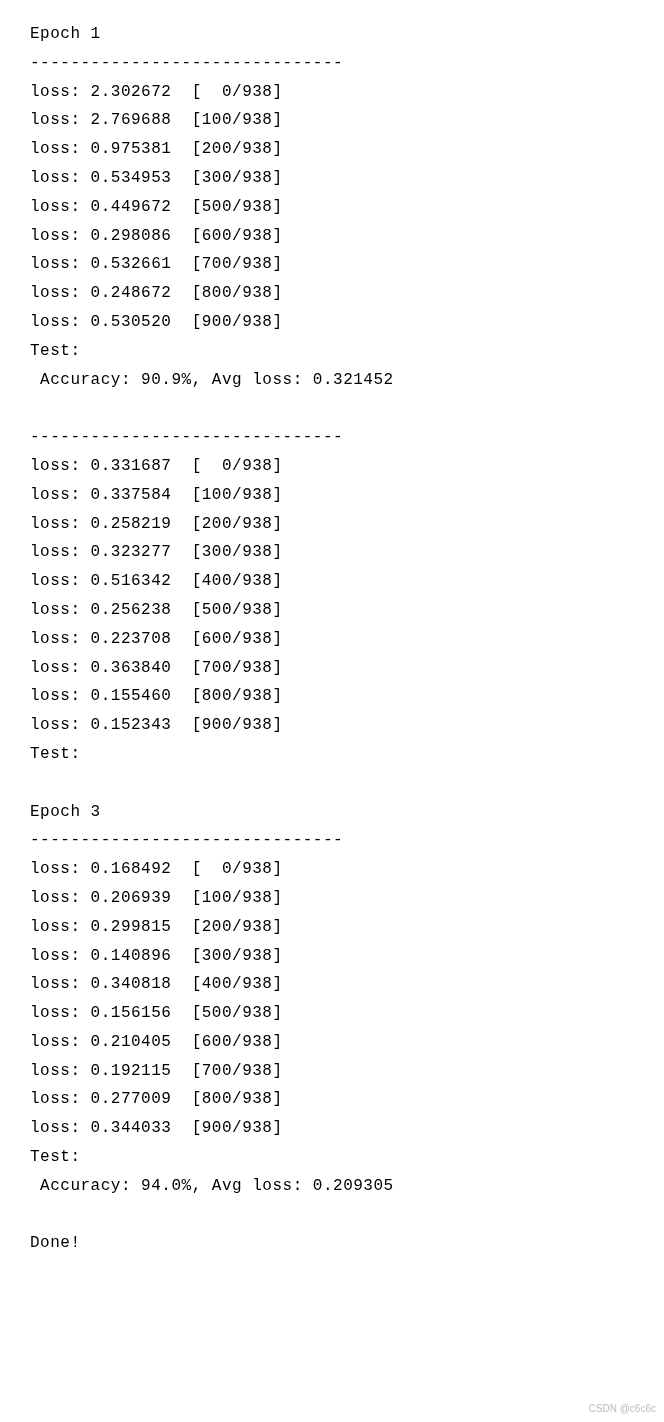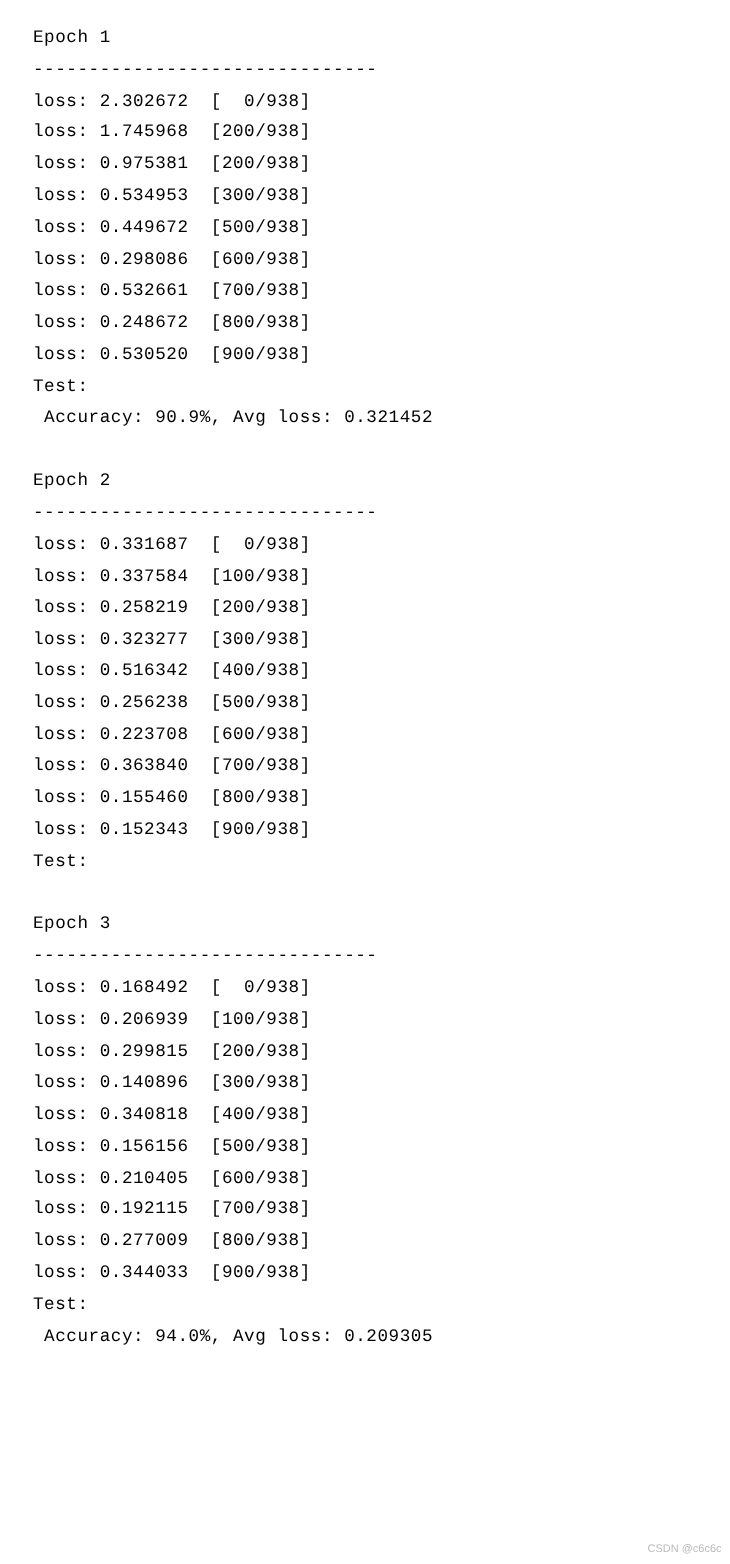--- a/index.html
+++ b/index.html
@@ -30,32 +30,31 @@
     letter-spacing: 0;
   }
 </style>
 </head>
 <body>
 
 <div class="container" id="output">
     <div class="output-line">Epoch 1</div>
     <div class="output-line">-------------------------------</div>
     <div class="output-line">loss: 2.302672  [  0/938]</div>
-    <div class="output-line">loss: 1.745968  [200/938]</div>
+    <div class="output-line">loss: 2.769688  [100/938]</div>
     <div class="output-line">loss: 0.975381  [200/938]</div>
     <div class="output-line">loss: 0.534953  [300/938]</div>
     <div class="output-line">loss: 0.449672  [500/938]</div>
     <div class="output-line">loss: 0.298086  [600/938]</div>
     <div class="output-line">loss: 0.532661  [700/938]</div>
     <div class="output-line">loss: 0.248672  [800/938]</div>
     <div class="output-line">loss: 0.530520  [900/938]</div>
     <div class="output-line">Test:</div>
     <div class="output-line"> Accuracy: 90.9%, Avg loss: 0.321452</div>
     <div class="output-line">&nbsp;</div>
-    <div class="output-line">Epoch 2</div>
     <div class="output-line">-------------------------------</div>
     <div class="output-line">loss: 0.331687  [  0/938]</div>
     <div class="output-line">loss: 0.337584  [100/938]</div>
     <div class="output-line">loss: 0.258219  [200/938]</div>
     <div class="output-line">loss: 0.323277  [300/938]</div>
     <div class="output-line">loss: 0.516342  [400/938]</div>
     <div class="output-line">loss: 0.256238  [500/938]</div>
     <div class="output-line">loss: 0.223708  [600/938]</div>
     <div class="output-line">loss: 0.363840  [700/938]</div>
     <div class="output-line">loss: 0.155460  [800/938]</div>
@@ -70,15 +69,16 @@
     <div class="output-line">loss: 0.140896  [300/938]</div>
     <div class="output-line">loss: 0.340818  [400/938]</div>
     <div class="output-line">loss: 0.156156  [500/938]</div>
     <div class="output-line">loss: 0.210405  [600/938]</div>
     <div class="output-line">loss: 0.192115  [700/938]</div>
     <div class="output-line">loss: 0.277009  [800/938]</div>
     <div class="output-line">loss: 0.344033  [900/938]</div>
     <div class="output-line">Test:</div>
     <div class="output-line"> Accuracy: 94.0%, Avg loss: 0.209305</div>
     <div class="output-line">&nbsp;</div>
+    <div class="output-line">Done!</div>
   </div>
 
 <div class="watermark">CSDN @c6c6c</div>
 
 </body></html>

